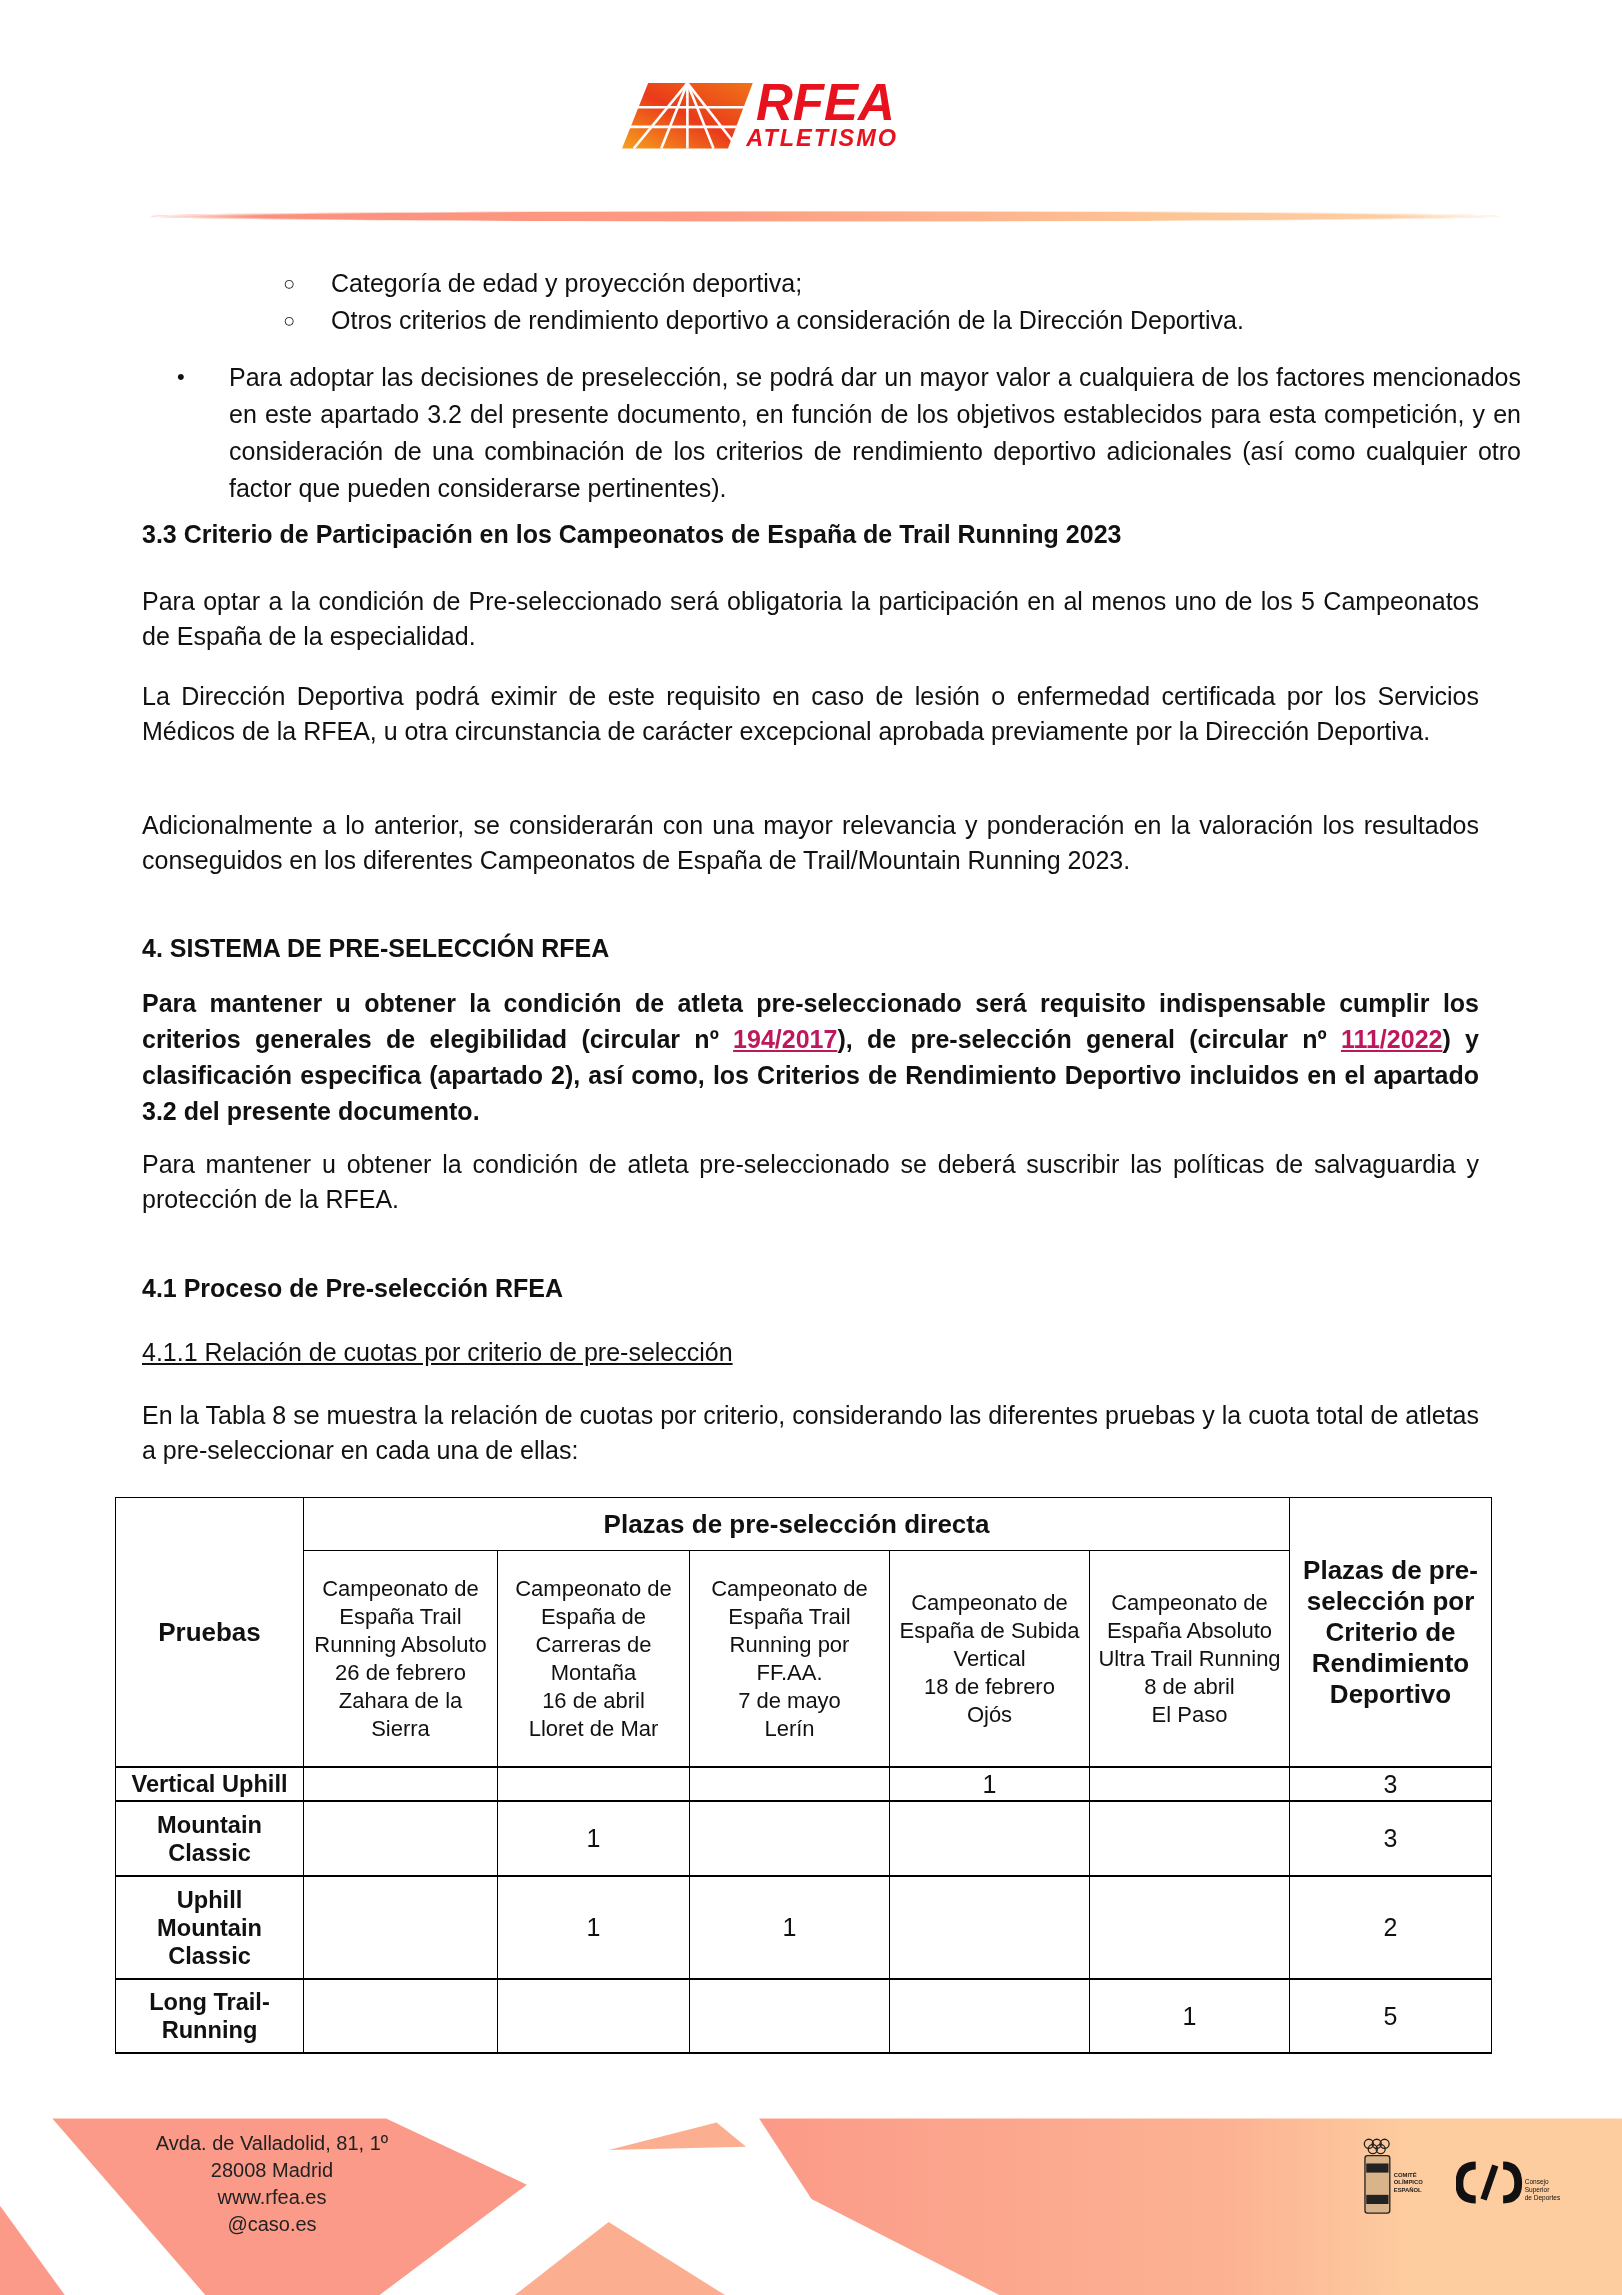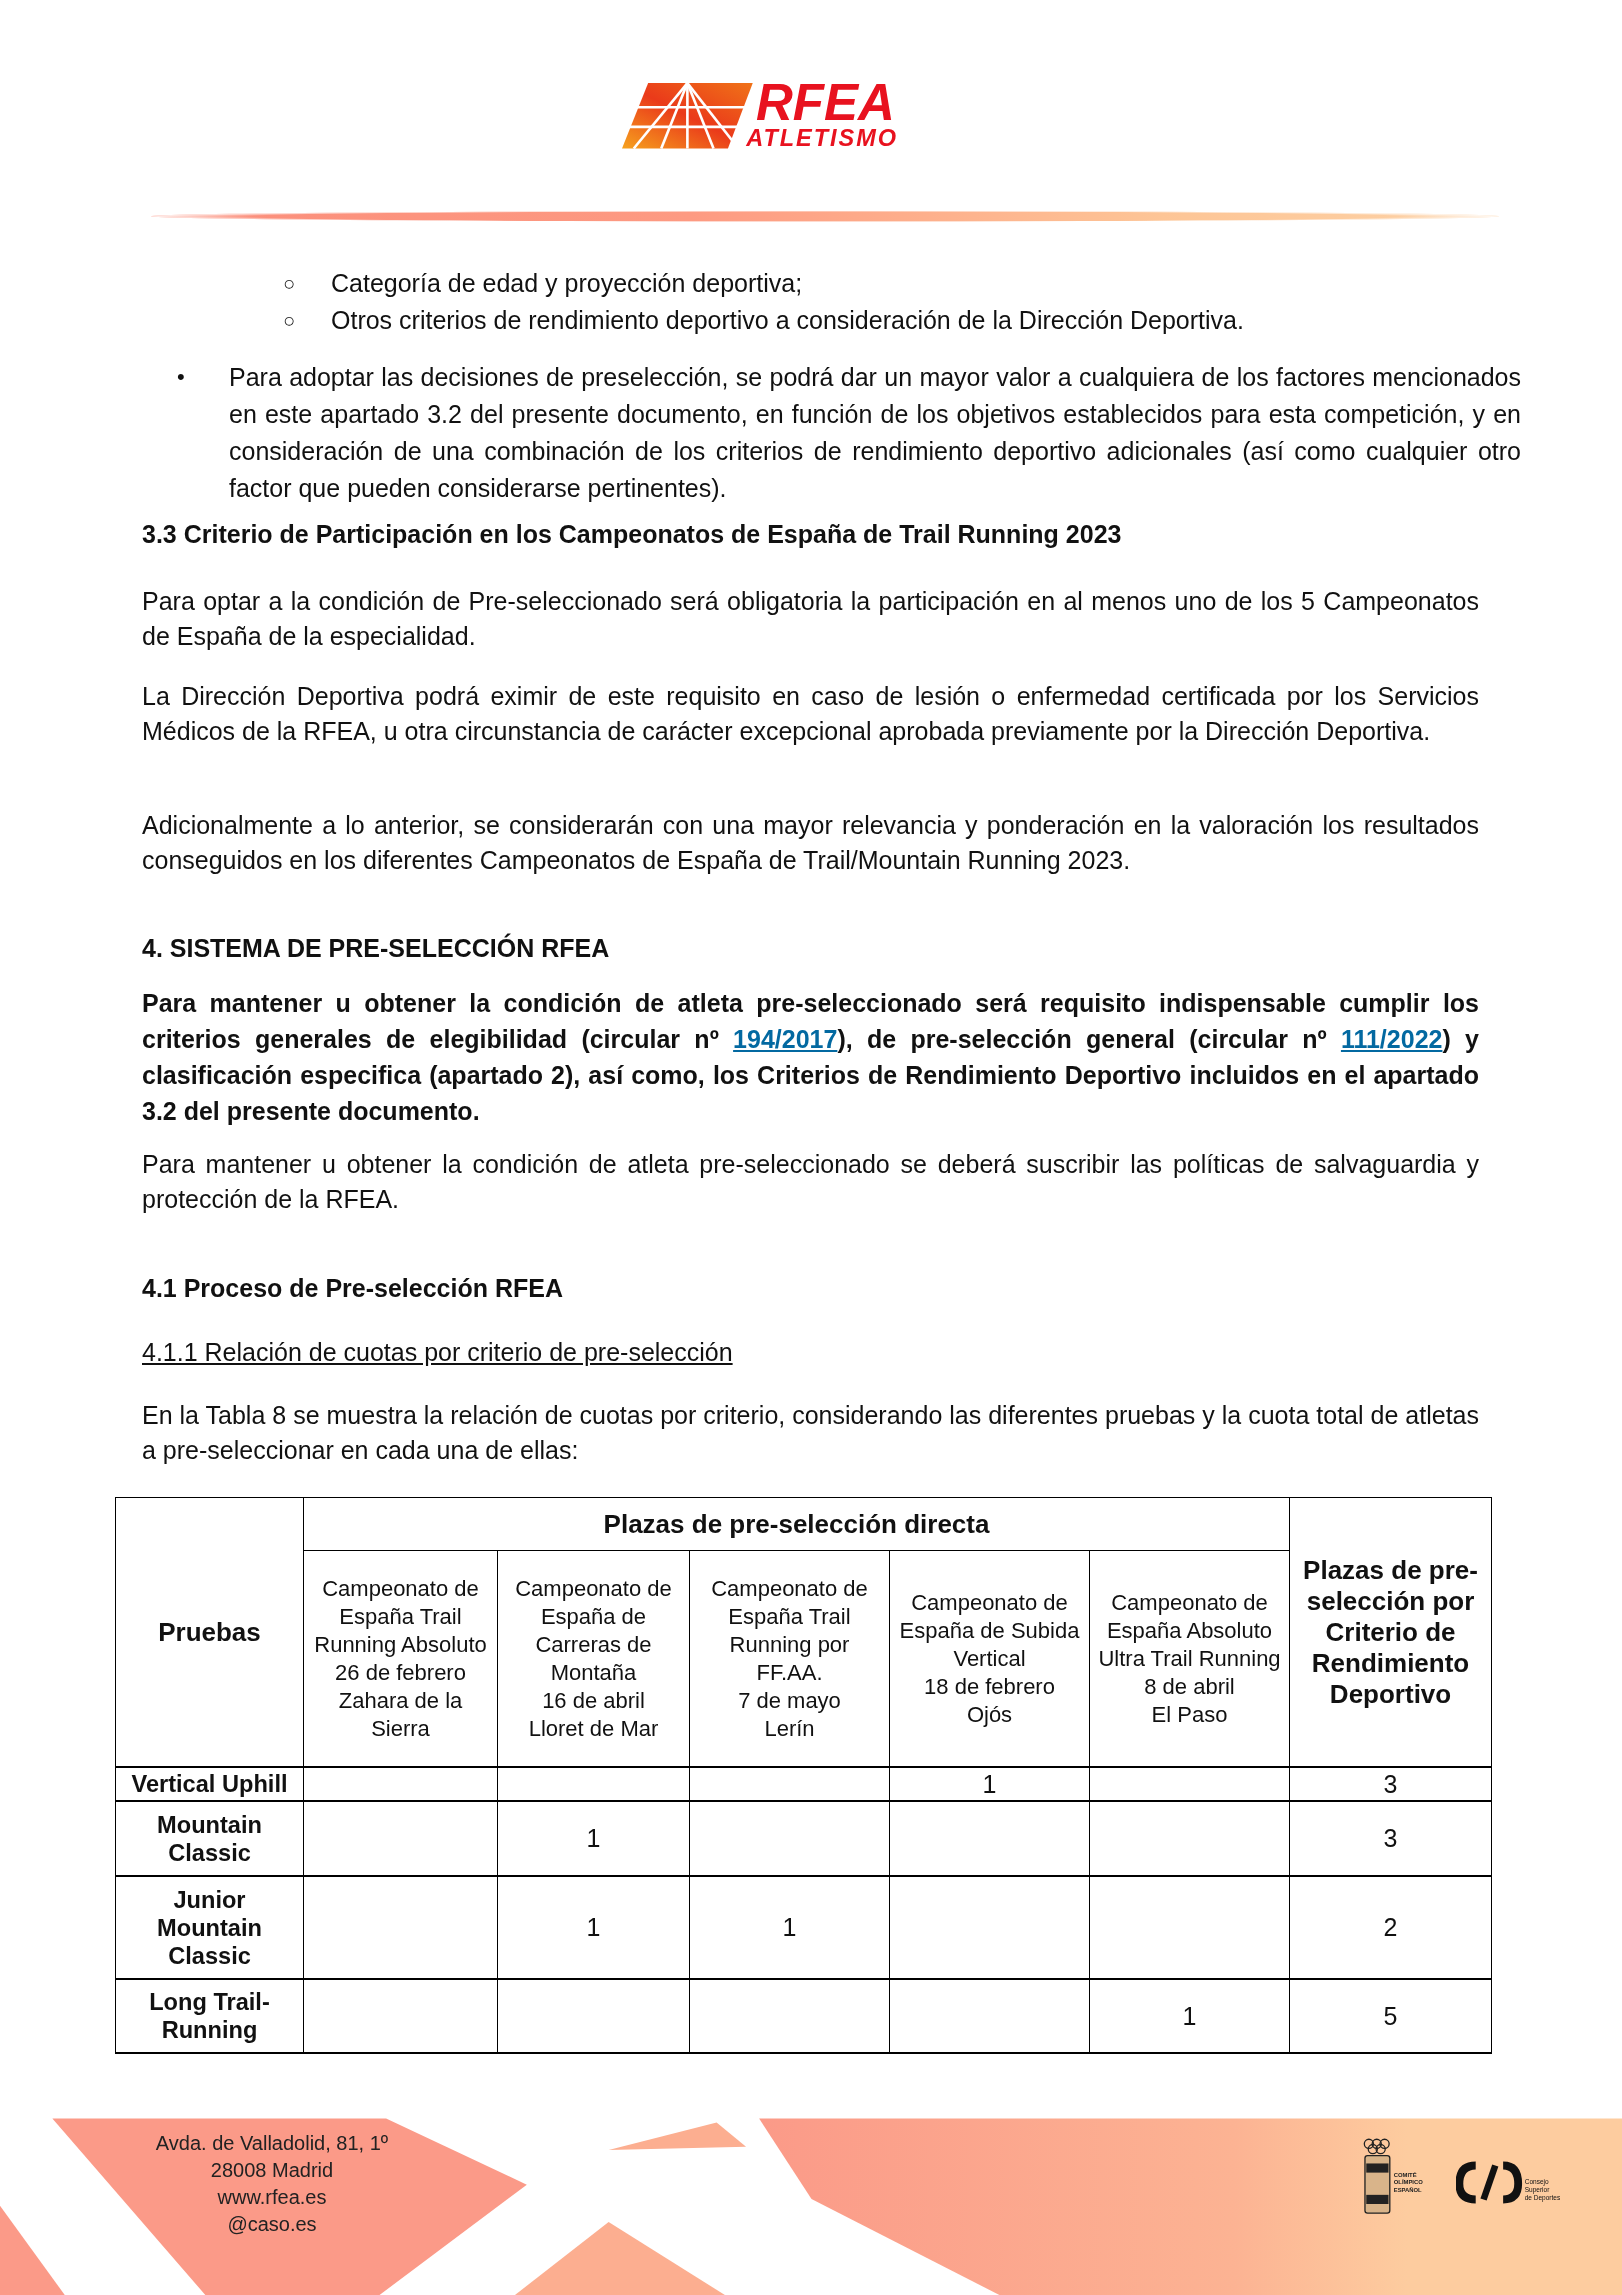--- a/index.html
+++ b/index.html
@@ -15,21 +15,21 @@
   .txt { font-size:25px; line-height:35px; }
   .just { text-align:justify; text-align-last:left; }
   .sub-bullets { left:275px; top:265px; width:1243px; }
   .sub-bullets .row { position:relative; padding-left:56px; height:37px; font-size:25px; line-height:37px; }
   .sub-bullets .row .mk { position:absolute; left:7.9px; top:0; font-size:19.6px; }
   .main-bullet { left:177px; top:359px; width:1309px; }
   .main-bullet .mk { position:absolute; left:0; top:0; font-size:22px; line-height:35px;}
   .main-bullet .body { margin-left:52px; width:1292px; font-size:25px; line-height:37px; }
   .sec-title { font-size:25px; font-weight:bold; }
   .block { left:132px; width:1337px;margin-left:10px; }
-  a.lnk { color:#0369a1; text-decoration:underline; }
+  a.lnk { color:#be185d; text-decoration:underline; }
   .underline { text-decoration:underline; }
 
   
   #table { left:115px; top:1497px; width:1376px; border-collapse:collapse; table-layout:fixed; }
   #table td, #table th { border:1.3px solid #000; text-align:center; vertical-align:middle; padding:0 3.9px; }
   #table .thick-top { border-top:2.6px solid #000; }
   #table th { font-weight:bold; }
   .h-main { font-size:26px; height:52px; }
   .h-sub { font-size:22px; line-height:28px; font-weight:normal !important; height:215px; }
   .h-pruebas { font-size:26px; }
@@ -145,21 +145,21 @@
   <tr style="height:75px">
     <td class="row-label thick-top">Mountain Classic</td>
     <td class="cell-val thick-top"></td>
     <td class="cell-val thick-top">1</td>
     <td class="cell-val thick-top"></td>
     <td class="cell-val thick-top"></td>
     <td class="cell-val thick-top"></td>
     <td class="cell-val thick-top">3</td>
   </tr>
   <tr style="height:103px">
-    <td class="row-label thick-top" style="padding:0 26px">Junior Mountain Classic</td>
+    <td class="row-label thick-top" style="padding:0 26px">Uphill Mountain Classic</td>
     <td class="cell-val thick-top"></td>
     <td class="cell-val thick-top">1</td>
     <td class="cell-val thick-top">1</td>
     <td class="cell-val thick-top"></td>
     <td class="cell-val thick-top"></td>
     <td class="cell-val thick-top">2</td>
   </tr>
   <tr style="height:74px">
     <td class="row-label thick-top" style="border-bottom:2.6px solid #000; padding:0 13px">Long Trail-Running</td>
     <td class="cell-val thick-top" style="border-bottom:2.6px solid #000"></td>

